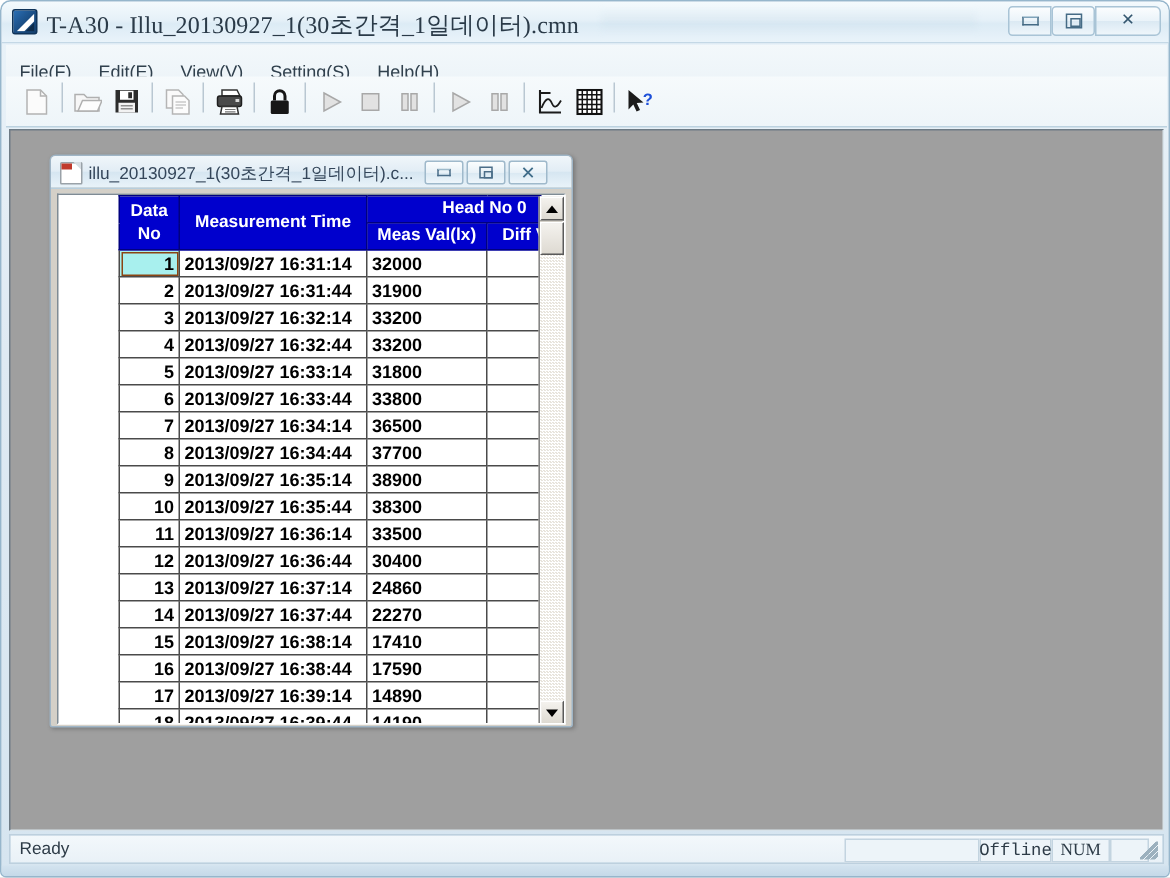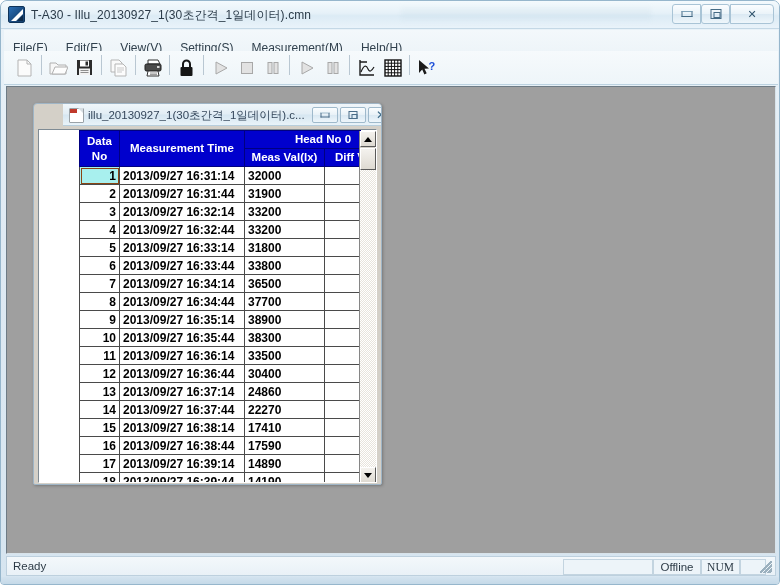--- a/index.html
+++ b/index.html
@@ -48,23 +48,24 @@
     background: #ffffff;
     clip-path: polygon(0% 100%, 100% 0%, 100% 42%, 42% 100%);
   }
   #app-icon .dot {
     position:absolute; right:1px; bottom:1px; width:6px; height:6px;
     background:#0d2b4a;
     clip-path: polygon(100% 0,100% 100%,0 100%);
   }
   #title-text {
     position: absolute; left: 30px; top: 6px;
-    font-size: 12px; color: #2a3a48;
+    font-size: 16px; color: #2a3a48;
     letter-spacing: 0.1px;
     white-space: nowrap;
+    font-family: Liberation Serif, serif;
   }
 
   .wbtn {
     position: absolute; top: 3px;
     width: 29px; height: 20px;
     background: linear-gradient(180deg,#fbfdfe 0%, #eaf3f9 50%, #dbe9f3 51%, #eef6fb 100%);
     border: 1px solid #a9c4d6;
     border-radius: 3px;
   }
   .wbtn.first { border-radius: 3px 0 0 3px; }
@@ -138,21 +139,20 @@
     border: 1px solid #9fb5c6;
     border-radius: 4px 4px 2px 2px;
     box-shadow: 1px 1px 3px rgba(0,0,0,0.25);
     overflow: hidden;
   }
   #child-titlebar {
     position: absolute; left:0; top:0;
     width: 347px; height: 22px;
     background: linear-gradient(180deg,#f0f6fa 0%, #e2edf5 48%, #d6e6f1 52%, #e9f3f9 100%);
     border-bottom: 1px solid #b7cedd;
-    margin-left: 29px;
   }
   #child-icon {
     position:absolute; left:6px; top:4px; width:15px; height:15px;
     background:#ffffff; border:1px solid #9aa2a8;
     border-radius: 1px;
   }
   #child-icon:before {
     content:""; position:absolute; left:0px; top:0px; width:7px; height:4px;
     background:#c0392b;
   }
@@ -279,21 +279,21 @@
     margin-left:6px; font-size:11.5px; color:#2d3b47;
   }
   .sb-pane {
     position:absolute; top:2px; height:16px;
     border:1px solid #c3d4e0;
     background:#edf4f9;
     font-size:11.5px; color:#2d3b47;
     display:flex; align-items:center; justify-content:center;
   }
   #pane-blank { left:556px; width:90px; }
-  #pane-offline { left:646px; width:48px; }
+  #pane-offline { left:646px; width:48px;font-family:Liberation Mono, monospace; }
   #pane-num { left:694px; width:39px;font-family:Liberation Serif, serif; }
   #pane-end { left:733px; width:26px; }
   #resize-grip {
     position:absolute; right:3px; bottom:2px; width:12px; height:12px;
     background:
       linear-gradient(135deg, transparent 45%, #9bb0be 45%, #9bb0be 58%, transparent 58%),
       linear-gradient(135deg, transparent 62%, #9bb0be 62%, #9bb0be 75%, transparent 75%),
       linear-gradient(135deg, transparent 79%, #9bb0be 79%, #9bb0be 92%, transparent 92%);
   }
   
@@ -330,21 +330,20 @@
     <div class="wbtn" id="btn-close">
       <div class="glyph close-shape">✕</div>
     </div>
   </div>
 
   <div id="menubar">
     <div class="menu-item">File(F)</div>
     <div class="menu-item">Edit(E)</div>
     <div class="menu-item">View(V)</div>
     <div class="menu-item">Setting(S)</div>
-    <div class="menu-item">Measurement(M)</div>
     <div class="menu-item">Help(H)</div>
   </div>
 
   <div id="toolbar">
 
     <div class="tbtn">
       <svg width="17" height="18" viewBox="0 0 17 18">
         <path d="M2 1 h9 l4 4 v12 h-13 z" fill="#fbfbfb" stroke="#b3b3b3" stroke-width="1"></path>
         <path d="M11 1 v4 h4" fill="none" stroke="#b3b3b3" stroke-width="1"></path>
       </svg>

